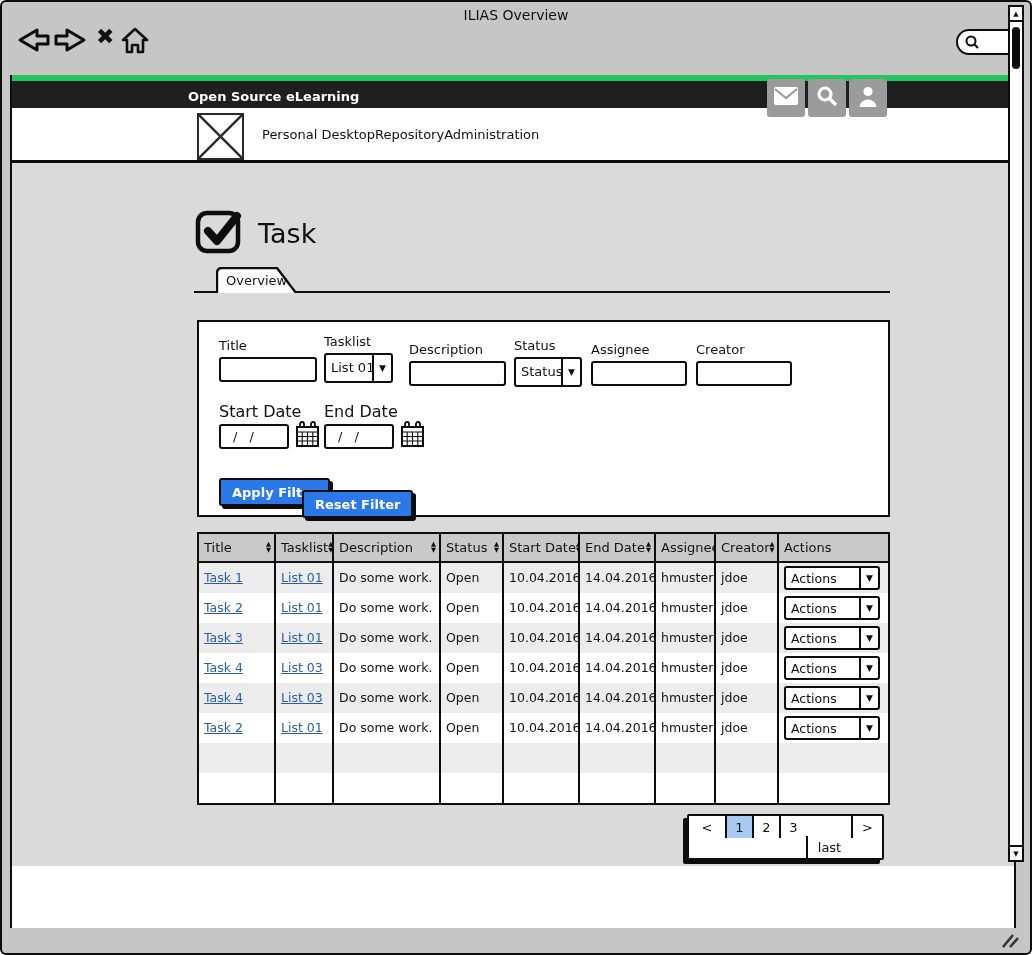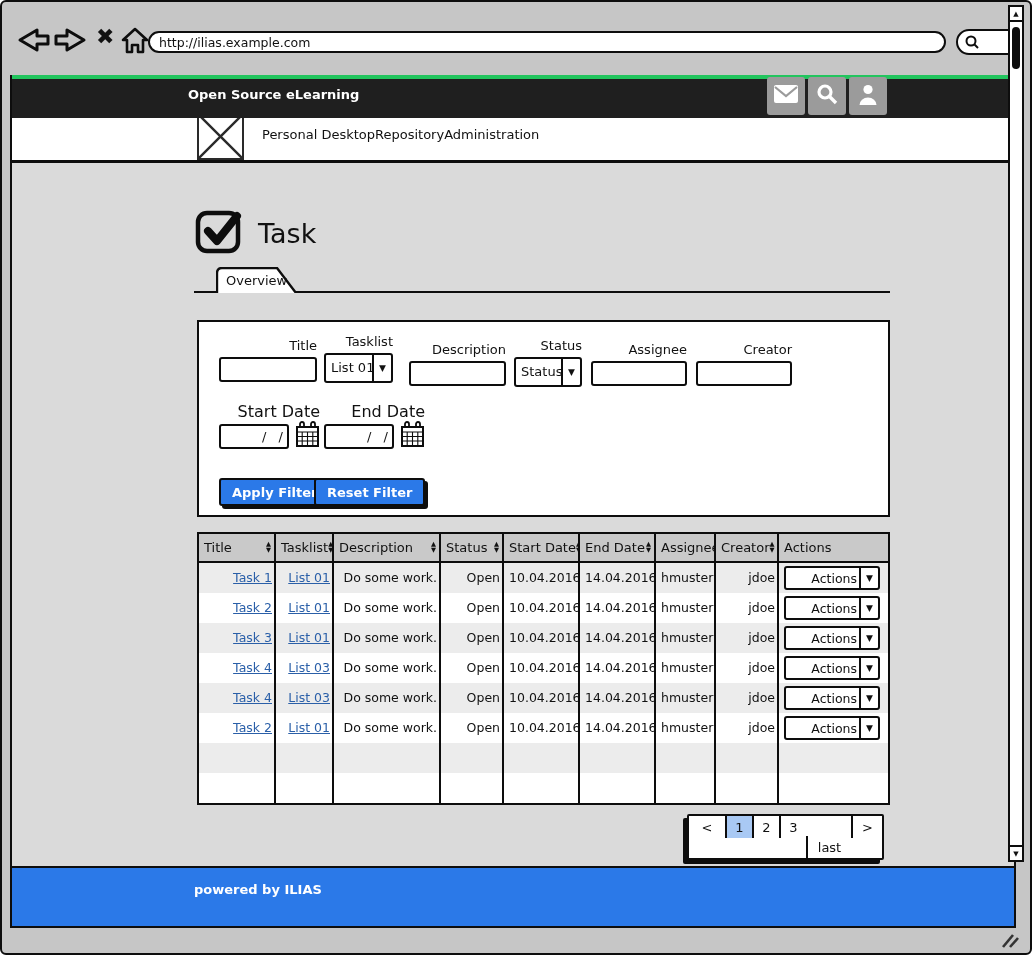--- a/index.html
+++ b/index.html
@@ -20,41 +20,41 @@
   .cb-home{left:118px;}
   .url-bar{position:absolute; left:146px; top:29px; width:798px; height:22px; background:#fff;
            border:2px solid #0d0d0d; border-radius:11px; display:flex; align-items:center;
            padding-left:9px; font-size:12.5px;}
   .search-pill{position:absolute; left:954px; top:27px; width:66px; height:26px; background:#fff;
            border:2px solid #0d0d0d; border-radius:13px; display:flex; align-items:center; padding-left:5px;}
 
   
   .viewport{position:absolute; left:8px; top:73px; width:1006px; height:853px; background:#fff;
             border-left:2px solid #0d0d0d; border-right:2px solid #0d0d0d;}
-  .topbar{position:absolute; left:0; top:0; width:100%; height:43px; background:var(--topbar-black);
-          border-top:4px solid #22c55e; z-index:3;}
+  .topbar{position:absolute; left:0; top:0; width:100%; height:33px; background:var(--topbar-black);
+          border-top:6px solid #22c55e; z-index:3;}
   .brand{position:absolute; left:176px; top:8px; color:#fff; font-weight:bold; font-size:13px;}
   .tb-icons{position:absolute; left:755px; top:-2px; display:flex; gap:3px;}
   .tb-btn{width:38px; height:38px; background:#9b9b9b; border-radius:3px; display:flex;
           align-items:center; justify-content:center;}
   .scrollbar{position:absolute; left:1006px; top:3px; width:16px; height:857px; background:#fff;
              border:2px solid #0d0d0d; z-index:4;}
   .sb-up,.sb-down{position:absolute; left:0; width:100%; height:15px; display:flex; align-items:center;
              justify-content:center; font-size:7px; background:#fff;}
   .sb-up{top:0; border-bottom:2px solid #0d0d0d;}
   .sb-down{bottom:0; border-top:2px solid #0d0d0d;}
   .sb-thumb{position:absolute; left:2px; top:20px; width:8px; height:42px; background:#0d0d0d; border-radius:4px;}
 
   .navbar{position:absolute; left:0; top:33px; width:100%; height:55px; background:#fff;
           border-bottom:3px solid #0d0d0d;}
   .logo{position:absolute; left:185px; top:5px; width:47px; height:47px; border:2px solid #2a2a2a;}
   .nav-links{position:absolute; left:250px; top:0; height:100%; display:flex; align-items:center; }
   .nav-link{font-size:13px; cursor:pointer;}
 
-  .content{position:absolute; left:0; top:88px; width:100%; height:703px; background:var(--content-gray);text-align:right;}
+  .content{position:absolute; left:0; top:88px; width:100%; height:703px; background:var(--content-gray);}
 
   
   .task-icon{position:absolute; left:182px; top:42px;}
   .page-title{position:absolute; left:246px; top:55px; font-size:27px;}
   .tab{position:absolute; left:204px; top:104px; width:82px; height:26px; z-index:2;}
   .tab-label{position:absolute; left:10px; top:6px; font-size:13px;}
   .rule{position:absolute; left:182px; top:128px; width:696px; border-top:2px solid #0d0d0d;}
 
   
   .filter-panel{position:absolute; left:185px; top:157px; width:693px; height:197px; background:#fff;
@@ -71,21 +71,21 @@
   .ff-status{left:315px; top:16px;}    .ff-status .wselect{width:68px;}
   .ff-assignee{left:392px; top:20px;}  .ff-assignee .tinput{width:96px;}
   .ff-creator{left:497px; top:20px;}   .ff-creator .tinput{width:96px;}
   .dfield{position:absolute; top:80px;}
   .df-start_date{left:20px;} .df-end_date{left:125px;}
   .dwrap{display:flex; align-items:center; gap:6px;}
   .dinput{width:70px; font-size:13px; padding:3px 0 0 12px; letter-spacing:4px;}
   .fbtn{position:absolute; top:156px; height:25px; padding:12px 11px; background:var(--accent-blue);
         border:2px solid #0d0d0d; border-radius:3px; color:#fff; font-weight:bold; font-size:13px;
         box-shadow:3px 3px 0 #0d0d0d; display:flex; align-items:center; cursor:pointer;}
-  .btn-apply{left:20px;} .btn-reset{left:115px;}
+  .btn-apply{left:20px;} .btn-reset{left:103px;margin-top:12px;}
 
   
   .task-table{position:absolute; left:185px; top:369px; width:693px; height:273px; background:#fff;
               border:2px solid #0d0d0d;}
   .tgrid{display:grid; grid-template-columns:77px 58px 107px 63px 76px 76px 60px 63px 109px;}
   .thead{height:29px; background:var(--header-gray); border-bottom:2px solid #0d0d0d;}
   .th{display:flex; align-items:center; justify-content:space-between; font-size:13px;
       padding:0 3px 0 5px; border-right:2px solid #0d0d0d; overflow:hidden; white-space:nowrap;}
   .th:last-child{border-right:none;}
   .sort{display:flex; flex-direction:column; font-size:6.5px; line-height:5.5px; flex-shrink:0;}
@@ -118,41 +118,39 @@
           border-top:2px solid #0d0d0d; border-bottom:2px solid #0d0d0d;}
   .footer-text{position:absolute; left:182px; top:14px; color:#fff; font-weight:bold; font-size:13px;}
 
   .resize-grip{position:absolute; left:997px; top:931px; z-index:5;}
 </style>
 </head>
 <body>
 
 <div id="screen">
 
+  <div class="win-title">ILIAS Overview</div>
 
   <div class="chrome-btn cb-back">
     <svg width="34" height="28" viewBox="0 0 34 28">
       <path d="M21 4 v6 h11 v8 h-11 v6 L4 14 Z" fill="none" stroke="#0d0d0d" stroke-width="3" stroke-linejoin="round"></path>
     </svg>
   </div>
   <div class="chrome-btn cb-fwd">
     <svg width="34" height="28" viewBox="0 0 34 28">
       <path d="M13 4 v6 H2 v8 h11 v6 L30 14 Z" fill="none" stroke="#0d0d0d" stroke-width="3" stroke-linejoin="round"></path>
     </svg>
   </div>
   <div class="chrome-btn cb-close">
     <span>✖</span>
   </div>
   <div class="chrome-btn cb-home">
     <svg width="30" height="30" viewBox="0 0 30 30">
       <path d="M15 3 L27 14 H23 V26 H18 V19 H12 V26 H7 V14 H3 Z" fill="none" stroke="#0d0d0d" stroke-width="2.6" stroke-linejoin="round"></path>
     </svg>
-  </div>
-  <div class="url-bar">
-    <span>http://ilias.example.com</span>
   </div>
   <div class="search-pill">
     <svg width="18" height="18" viewBox="0 0 18 18">
       <circle cx="8" cy="8" r="4.5" fill="none" stroke="#0d0d0d" stroke-width="2"></circle>
       <line x1="11" y1="11" x2="15" y2="15" stroke="#0d0d0d" stroke-width="2"></line>
     </svg>
   </div>
 
   <div class="viewport">
 
@@ -459,23 +457,20 @@
       <div class="pagination" id="pagination">
           <div class="pg" style="width: 36px;">&lt;</div>
           <div class="pg active" style="width: 27px;">1</div>
           <div class="pg" style="width: 27px;">2</div>
           <div class="pg" style="width: 27px;">3</div>
           <div class="pg" style="width: 45px; margin-top: 20px;">last</div>
           <div class="pg" style="width: 31px;">&gt;</div>
         </div>
     </div>
 
-    <div class="footer">
-      <div class="footer-text">powered by ILIAS</div>
-    </div>
   </div>
 
   <div class="scrollbar">
     <div class="sb-up">▲</div>
     <div class="sb-thumb"></div>
     <div class="sb-down">▼</div>
   </div>
 
   <div class="resize-grip">
     <svg width="22" height="16" viewBox="0 0 22 16">

